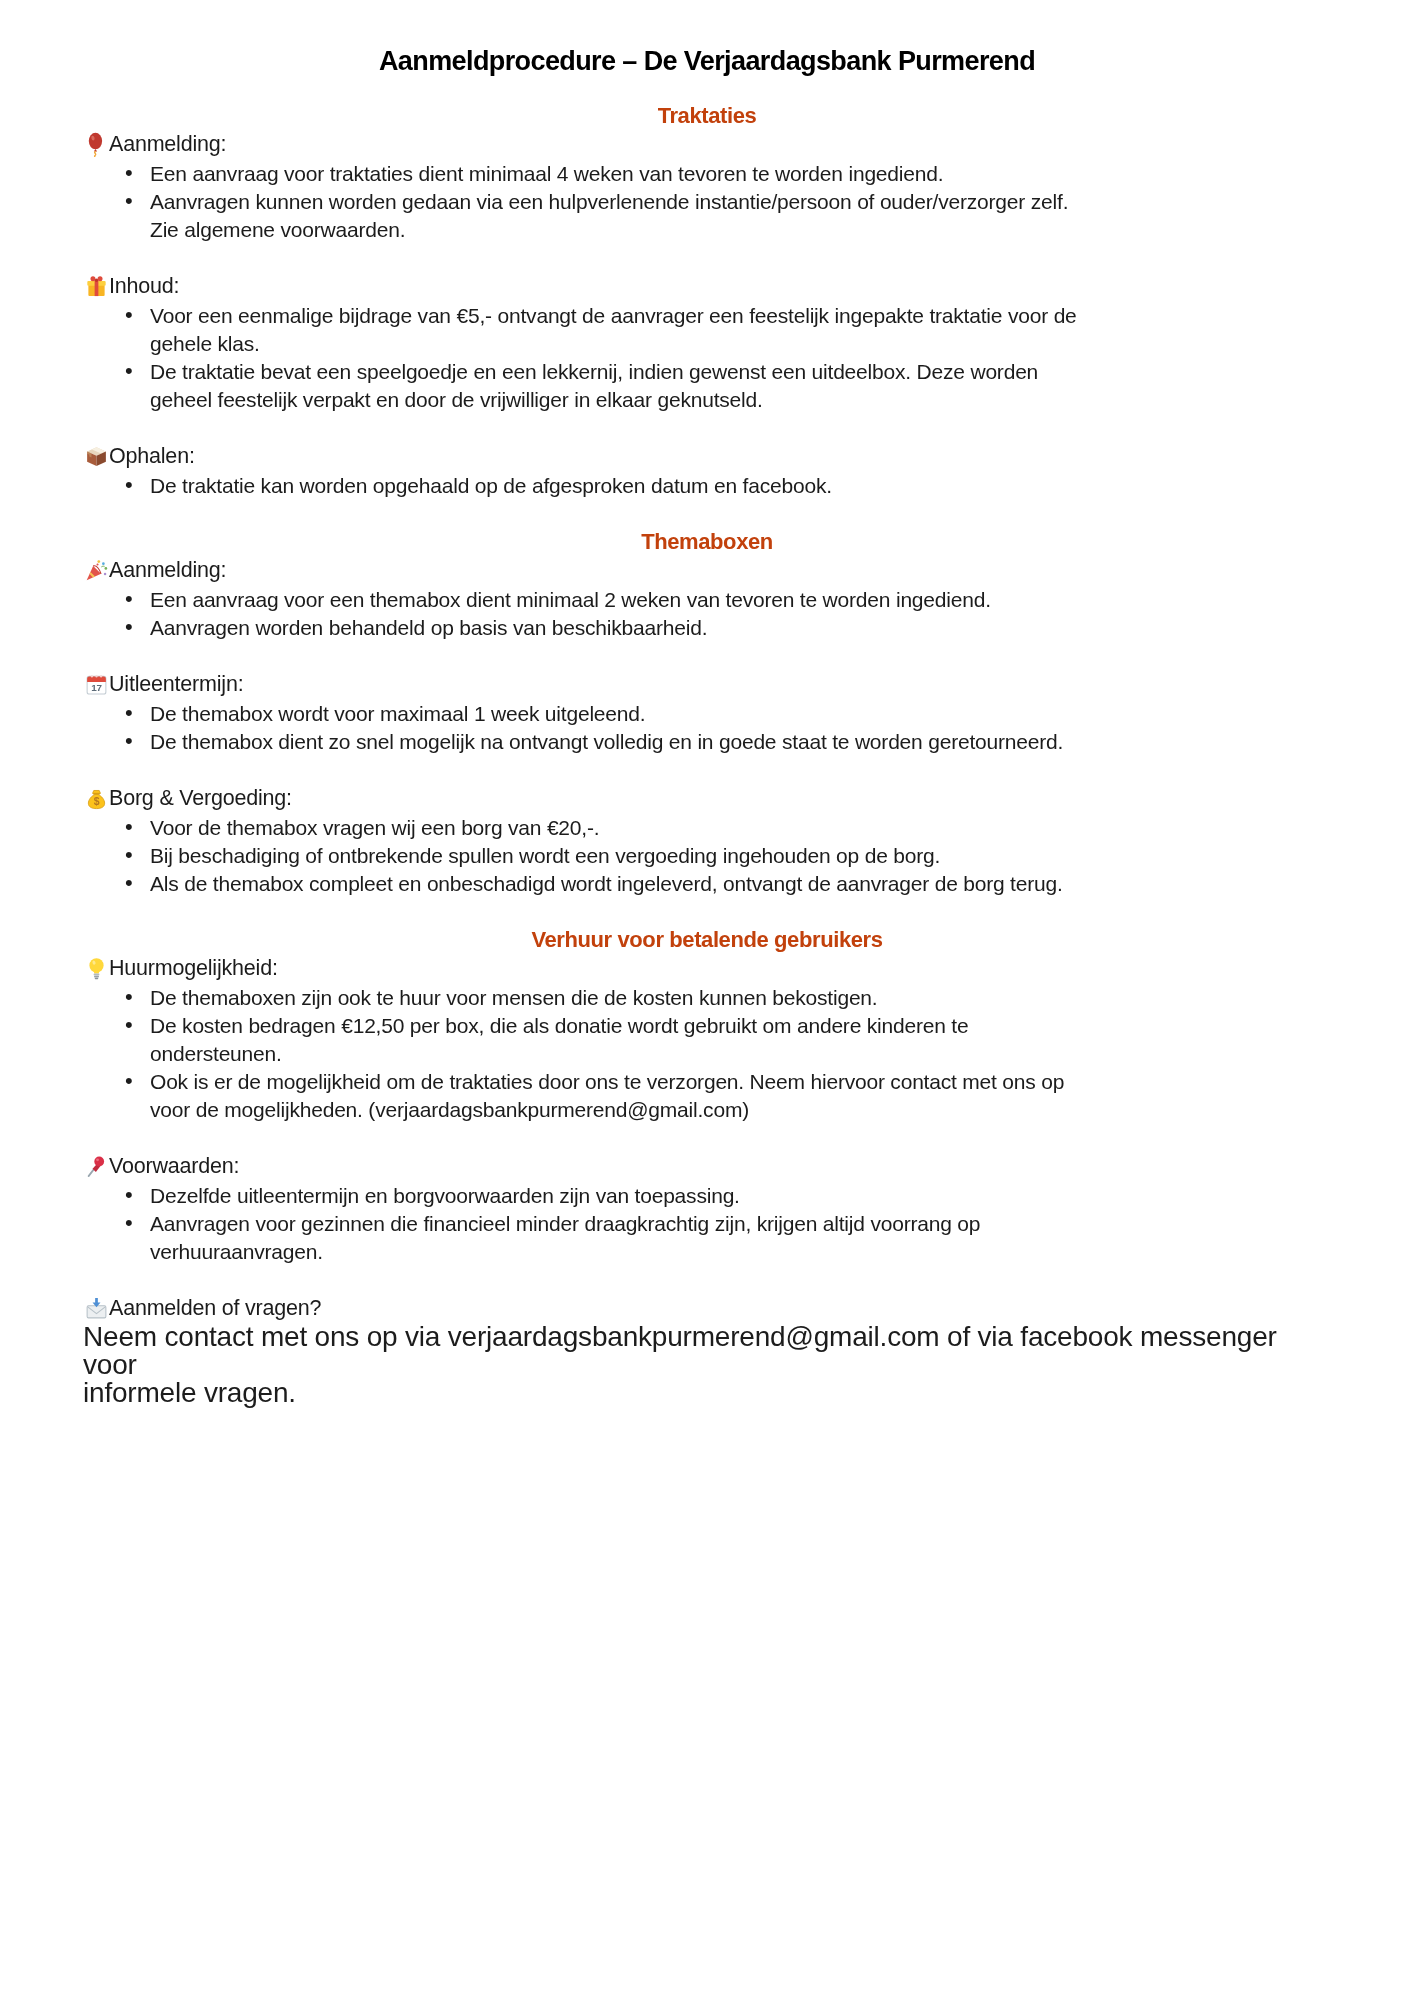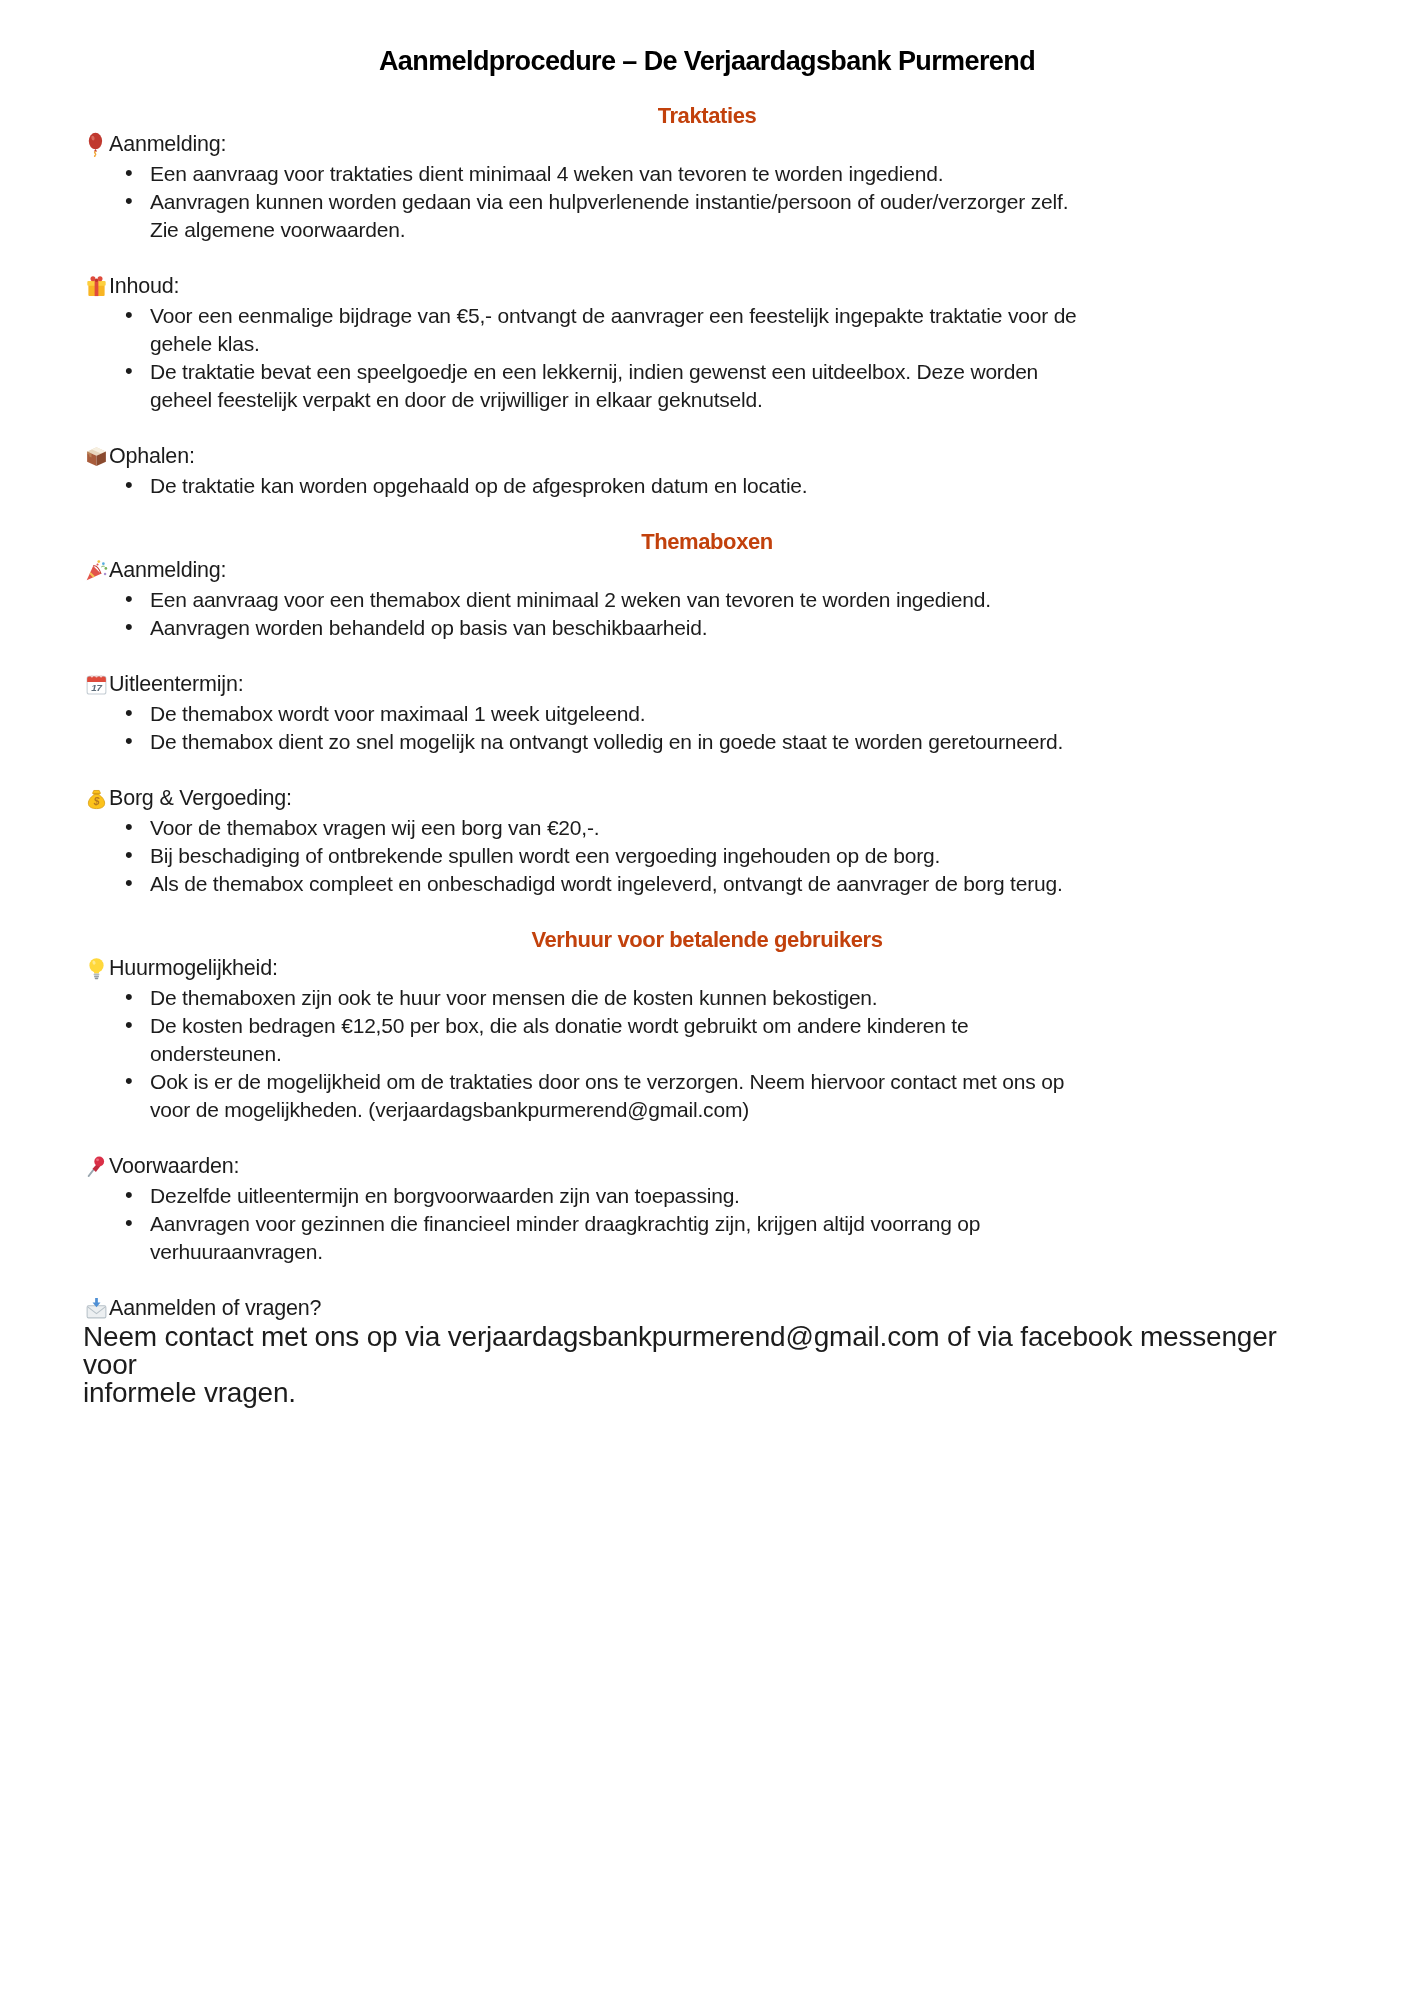--- a/index.html
+++ b/index.html
@@ -20,21 +20,21 @@
     margin:0; color:#c2410c; letter-spacing:-0.4px;
   }
 
   .block { margin:0 0 28px 0; }
   .block-header {
     display:flex; align-items:center; 
     font-size:21.5px; line-height:28px; letter-spacing:-0.2px;
   }
   .block-header .icon {
     width:26px; height:26px; flex:0 0 26px; display:inline-flex;
-    align-items:center; justify-content:center;font-style:italic;
+    align-items:center; justify-content:center;
   }
   .block-header .icon svg { width:25px; height:25px; display:block; }
 
   ul.bullets { list-style:none; margin:2px 0 0 0; padding:0; }
   ul.bullets li {
     position:relative; padding-left:67px;
     font-size:21px; line-height:28px; letter-spacing:-0.2px;
     white-space:pre-line;
   }
   ul.bullets li::before {
@@ -102,21 +102,21 @@
                 <path d="M3 7.2 L12 3.2 L21 7.2 L12 11.2 Z" fill="#e8d7bd"></path>
                 <path d="M7.6 5.2 L12 3.2 L21 7.2 L16.5 9.2 Z" fill="#f7f0e1"></path>
                 <path d="M3 7.2 L12 11.2 L12 21 L3 17 Z" fill="#a85c3b"></path>
                 <path d="M21 7.2 L12 11.2 L12 21 L21 17 Z" fill="#8a4a2e"></path>
                 <path d="M3 7.2 L7.2 9.1 L7.2 13 L5.1 12.1 L5.1 10.2 L3 9.3 Z" fill="#c9a26d" opacity="0.55"></path>
               </svg>
             </span>
             <span>Ophalen:</span>
           </div>
           <ul class="bullets">
-            <li>De traktatie kan worden opgehaald op de afgesproken datum en locatie.</li>
+            <li>De traktatie kan worden opgehaald op de afgesproken datum en facebook.</li>
           </ul>
         </div>
       </section>
       <section class="doc-section">
         <h2 class="section-heading">Themaboxen</h2>
         <div class="block">
           <div class="block-header">
             <span class="icon">
               <svg viewBox="0 0 24 24" aria-hidden="true">
                 <path d="M2.6 21.4 L8.8 7.6 L16.4 15.2 Z" fill="#e2544a"></path>

